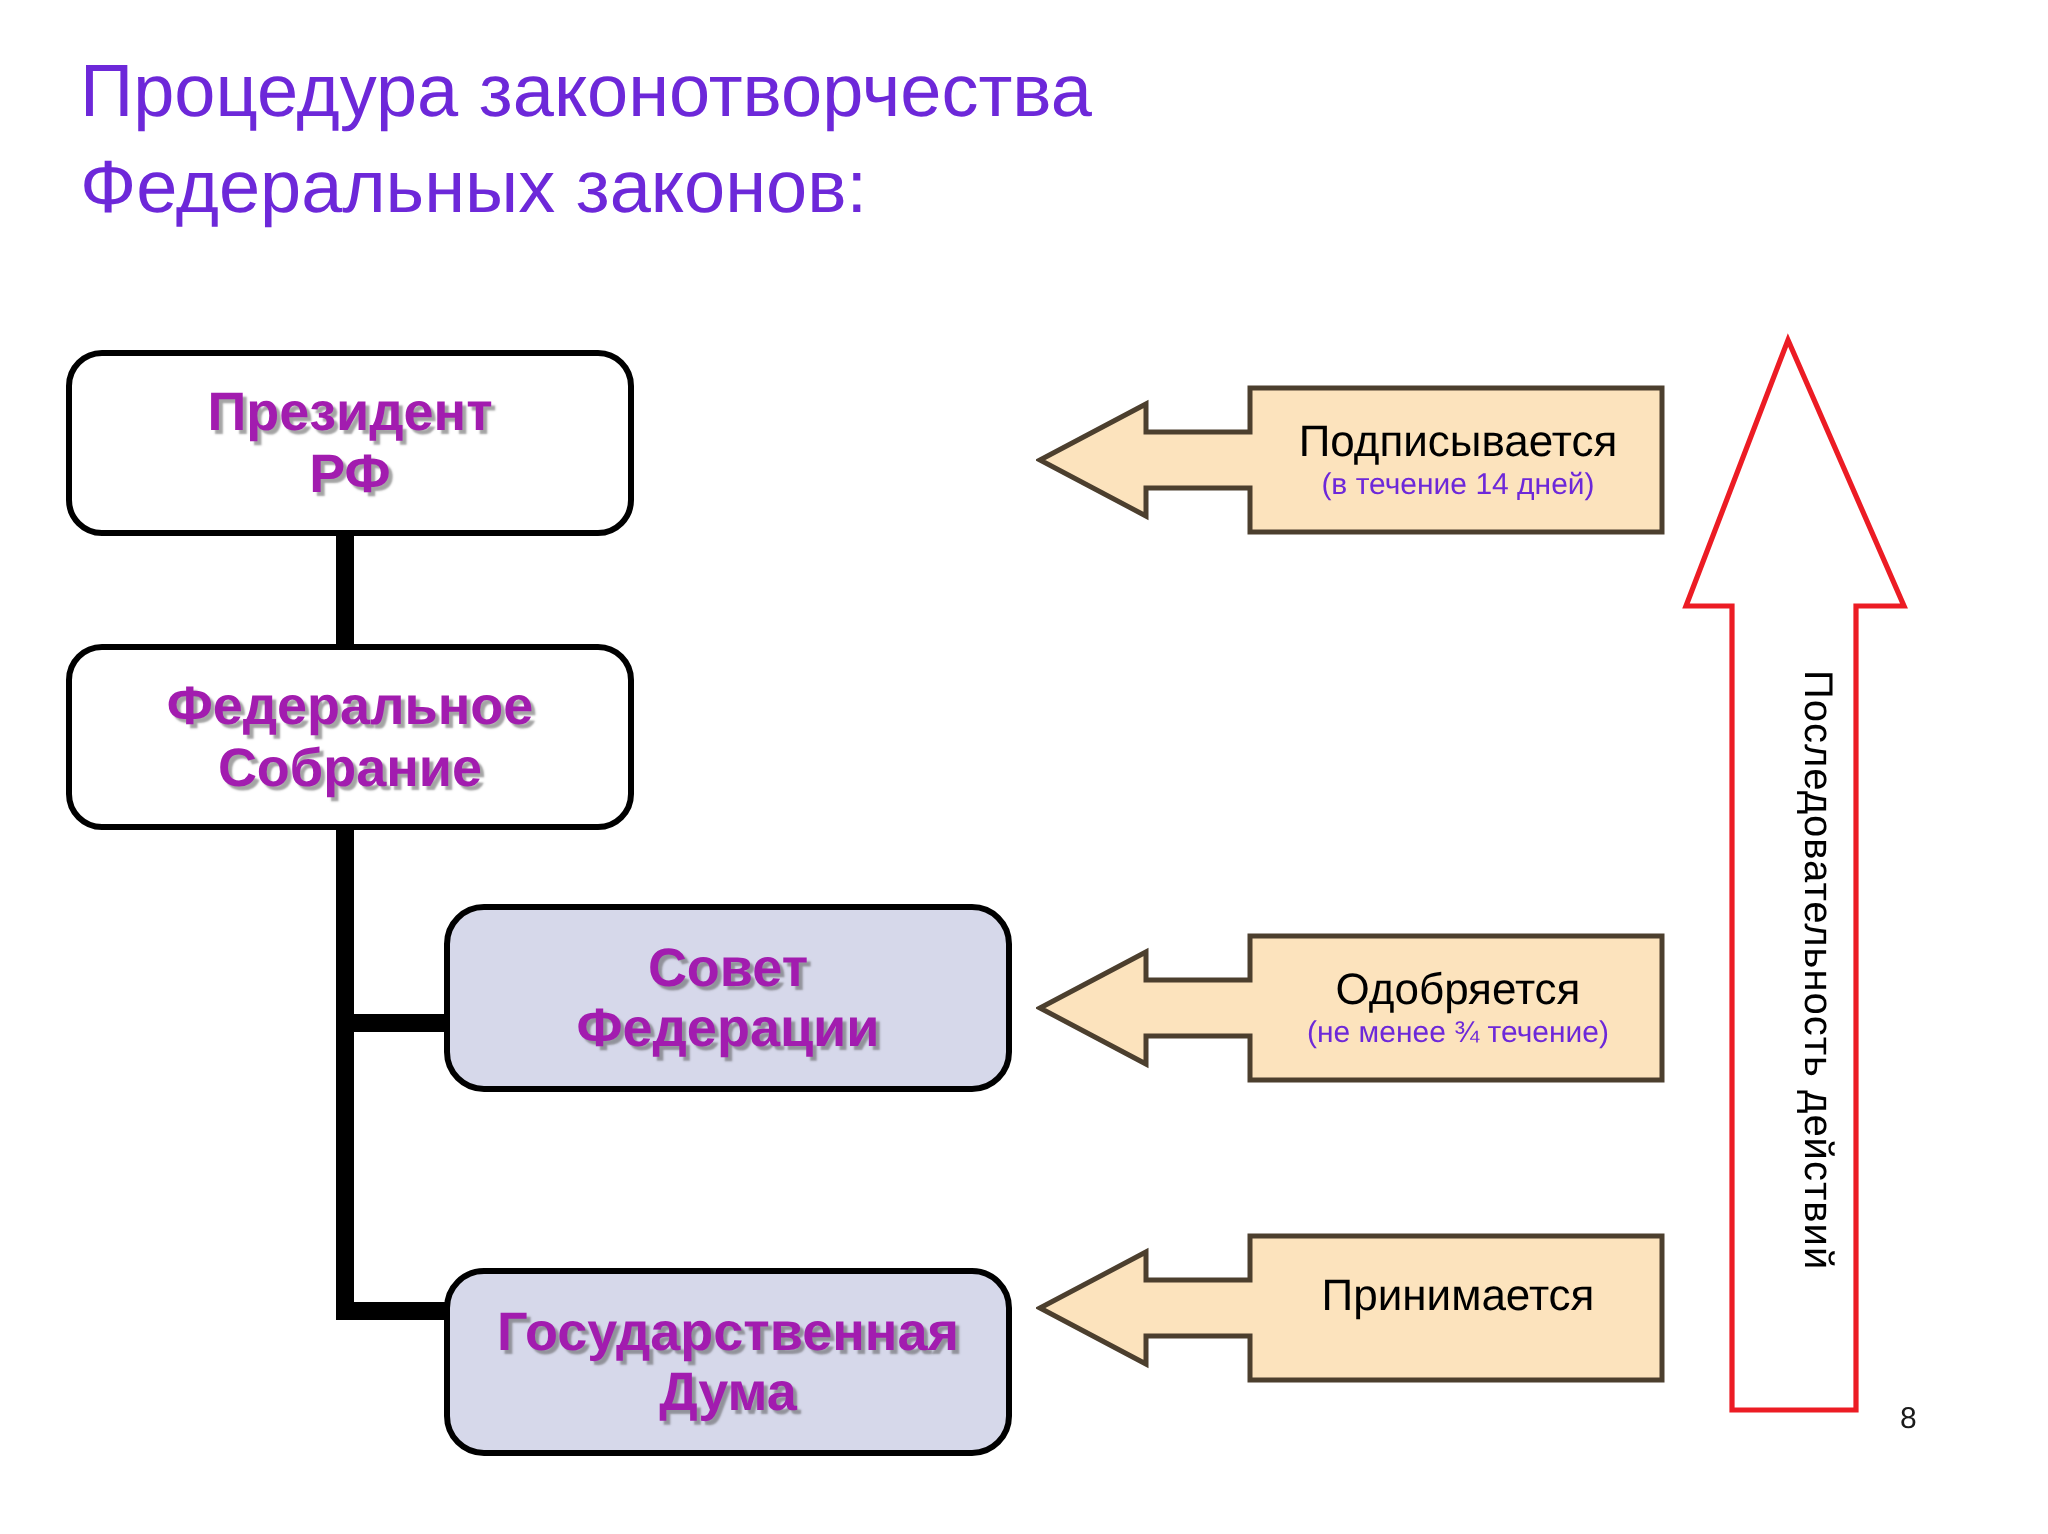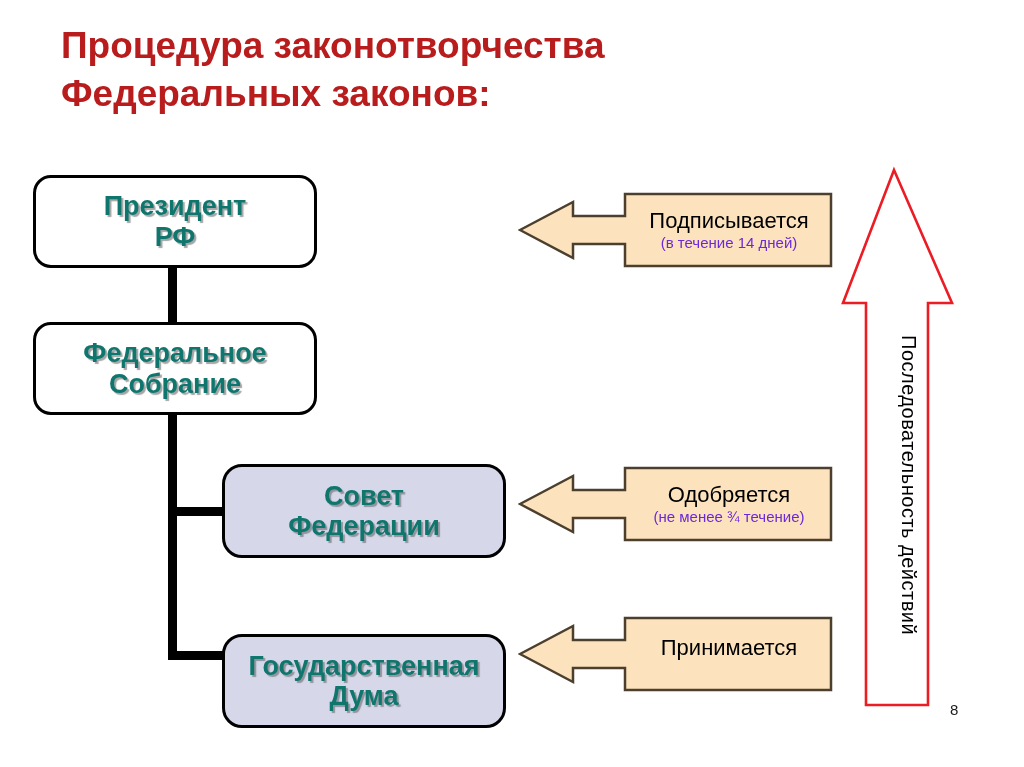--- a/index.html
+++ b/index.html
@@ -18,39 +18,38 @@
     background: #ffffff;
     overflow: hidden;
   }
 
   
   .slide-title {
     position: absolute;
     left: 40px;
     top: 22px;
     width: 760px;
-    color: #b91c1c;
+    color: #6d28d9;
     font-size: 37px;
-    font-weight: bold;
+    font-weight: normal;
     line-height: 1.30;
     letter-spacing: 0px;
     white-space: pre-line;
-    margin-left: 21px;
   }
 
   
   .node {
     position: absolute;
     box-sizing: border-box;
     display: flex;
     align-items: center;
     justify-content: center;
     text-align: center;
     font-weight: bold;
-    color: #0f766e;
+    color: #a21caf;
     line-height: 1.12;
     white-space: pre-line;
     z-index: 4;
   }
   .node.white {
     background: #ffffff;
     border: 3px solid #000000;
     border-radius: 18px;
     font-size: 27px;
     text-shadow: 2px 2px 1px rgba(90,90,90,0.55);
@@ -58,21 +57,21 @@
   .node.lav {
     background: #d6d8ea;
     border: 3px solid #000000;
     border-radius: 20px;
     font-size: 27px;
     text-shadow: 2px 2px 1px rgba(90,90,90,0.55);
   }
 
   #node-president   { left: 33px;  top: 175px; width: 284px; height: 93px; }
   #node-assembly    { left: 33px;  top: 322px; width: 284px; height: 93px; }
-  #node-council     { left: 222px; top: 464px; width: 284px; height: 94px; }
+  #node-council     { left: 222px; top: 452px; width: 284px; height: 94px; }
   #node-duma        { left: 222px; top: 634px; width: 284px; height: 94px; }
 
   
   .conn {
     position: absolute;
     background: #000000;
     z-index: 2;
   }
   #conn-v1     { left: 168px; top: 265px; width: 9px;  height: 60px; }
   #conn-vmain  { left: 168px; top: 412px; width: 9px;  height: 248px; }

